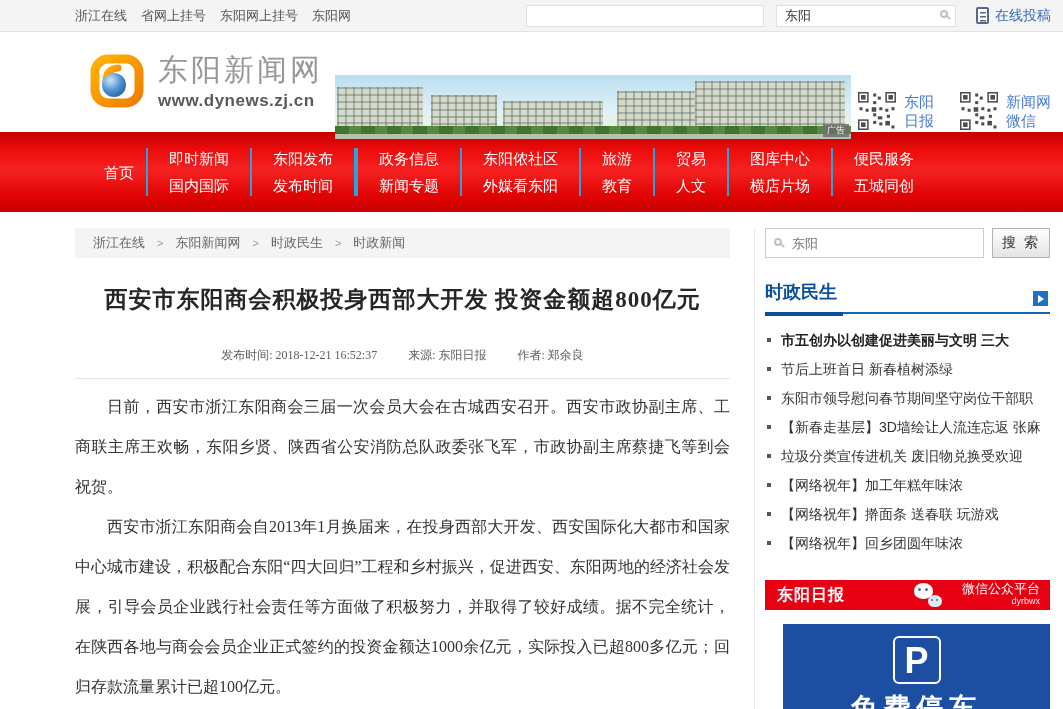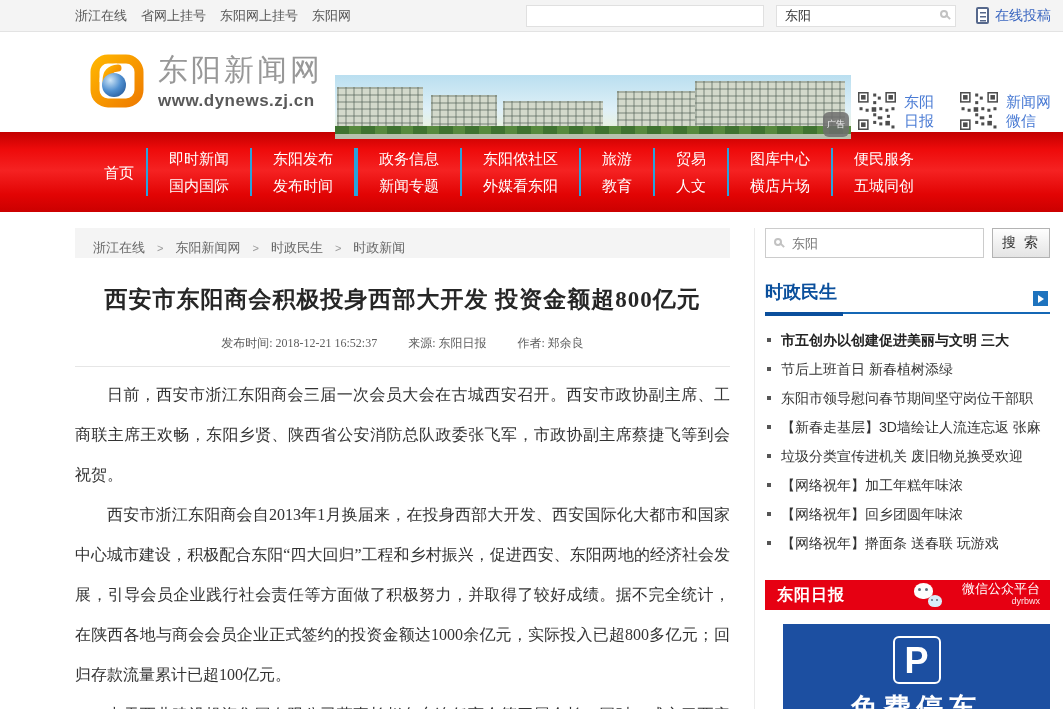--- a/index.html
+++ b/index.html
@@ -39,46 +39,46 @@
   .bld { position:absolute; background-color:#d3d9cb;
     background-image:repeating-linear-gradient(to right, rgba(80,95,85,.35) 0 2px, transparent 2px 8px),
       repeating-linear-gradient(to bottom, rgba(80,95,85,.35) 0 2px, transparent 2px 7px); }
   .green { position:absolute; left:0; right:0; bottom:4px; height:9px;
     background:repeating-linear-gradient(90deg,#3f7330 0 14px,#578a3e 14px 26px); }
   .road { position:absolute; left:0; right:0; bottom:0; height:5px; background:#b7c2ae; }
   .banner-slogan { position:absolute; right:16px; top:12px; font-family:"Liberation Serif","DejaVu Serif",serif;
     font-weight:bold; font-style:italic; font-size:36px; color:#c40000; letter-spacing:4px;
     text-shadow:-2px 0 #fff,2px 0 #fff,0 -2px #fff,0 2px #fff,-1px -1px #fff,1px 1px #fff,-1px 1px #fff,1px -1px #fff; }
   .ad-tag { position:absolute; right:2px; bottom:2px; font-size:9px; color:#f0f0f0;
-    background:rgba(110,110,110,.85); padding:6px 4px; border-radius:6px; }
+    background:rgba(110,110,110,.85); padding:0 4px; border-radius:0; }
   .qr-group { position:absolute; right:12px; top:60px; display:flex; gap:26px; }
   .qr-item { display:flex; align-items:center; gap:8px; cursor:pointer; }
   .qr-label { font-size:15px; color:#4a7bd4; line-height:19px; }
 
   
   .nav { height:80px; background:linear-gradient(180deg,#c30000 0%,#ee0b0b 22%,#f52222 48%,#e20404 78%,#cb0000 100%);
     display:flex; align-items:center; padding-left:92px; }
   .nav-item { padding:0 21px; text-align:center; color:#fff; cursor:pointer; }
   .nav-item.single { padding:0 12px; }
   .nav-item span { display:block; font-size:15px; line-height:27px; white-space:nowrap; }
   .nav-sep { width:2px; height:48px; background:#29a3dd; }
 
   
   .content { display:flex; margin:16px 13px 0 75px; gap:24px; }
   .col-left { width:655px; }
   .col-right { width:296px; border-left:1px solid #ebebeb; padding-left:10px; }
 
-  .breadcrumb { background:#f4f4f4; height:30px; line-height:39px; padding:0 18px;
+  .breadcrumb { background:#f4f4f4; height:30px; line-height:30px; padding:0 18px;
     font-size:13px; color:#666; }
   .breadcrumb a { color:#666; text-decoration:none; cursor:pointer; }
   .bc-sep { color:#999; margin:0 12px; font-size:11px; }
 
   .art-title { margin-top:26px; text-align:center; font-family:"Liberation Serif","DejaVu Serif",serif;
     font-weight:bold; font-size:23px; color:#262626; letter-spacing:1px; }
-  .art-meta { margin-top:20px; padding-bottom:14px; border-bottom:1px solid #e6e6e6;
+  .art-meta { margin-top:32px; padding-bottom:14px; border-bottom:1px solid #e6e6e6;
     text-align:center; font-size:12px; color:#5e5e5e; font-family:"Liberation Serif","DejaVu Serif",serif; }
   .art-meta .m-group { margin:0 14px; }
   .art-body { margin-top:8px; font-family:"Liberation Serif","DejaVu Serif",serif;
     font-size:16px; color:#333; line-height:40px; }
   .art-body p { text-indent:2em; text-align:justify; }
 
   
   .side-search { display:flex; height:30px; }
   .ss-box { position:relative; flex:1; border:1px solid #ccc; background:#fff; }
   .ss-box input { width:100%; height:100%; border:none; outline:none; padding:0 8px 0 26px;
@@ -342,22 +342,22 @@
       <span class="play-btn"></span>
     </div>
 
     <ul class="news-list">
       <li class="hot">市五创办以创建促进美丽与文明 三大</li>
       <li>节后上班首日 新春植树添绿</li>
       <li>东阳市领导慰问春节期间坚守岗位干部职</li>
       <li>【新春走基层】3D墙绘让人流连忘返 张麻</li>
       <li>垃圾分类宣传进机关 废旧物兑换受欢迎</li>
       <li>【网络祝年】加工年糕年味浓</li>
+      <li>【网络祝年】擀面条 送春联 玩游戏</li>
       <li>【网络祝年】回乡团圆年味浓</li>
-      <li>【网络祝年】擀面条 送春联 玩游戏</li>
     </ul>
 
     <div class="daily-bar">
       <span class="daily-title">东阳日报</span>
       <div class="daily-right">
         <span class="wx-icon">
           <span class="wx-b1"></span>
             <span class="wx-b2"></span>
         </span>
         <span class="wx-txt">

